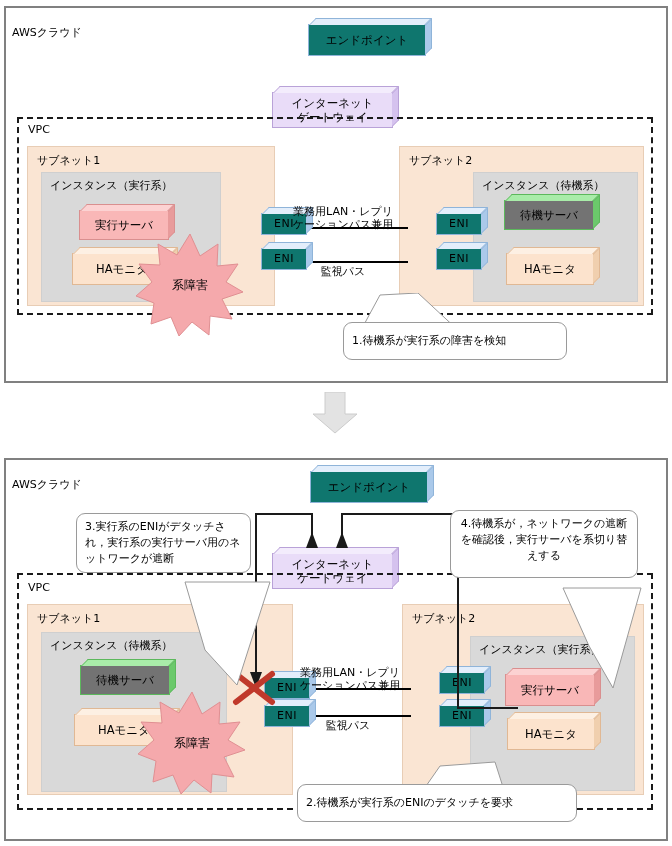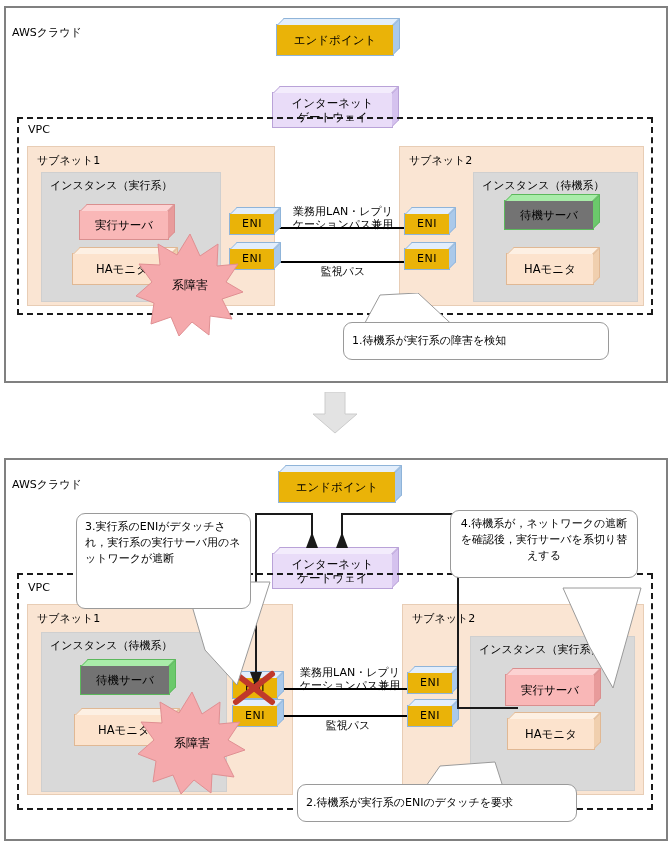--- a/index.html
+++ b/index.html
@@ -115,21 +115,21 @@
     position: absolute;
     right: -7px;
     top: 0;
     width: 7px;
     height: 100%;
     transform: skewY(-45deg);
     transform-origin: top left;
     box-sizing: border-box;
   }
 
-  .box-blue { background: #eab308; border-color: #8fb4d9; }
+  .box-blue { background: #0f766e; border-color: #8fb4d9; margin-left: 32px; }
   .box-blue::before { background: #e3eefb; border: 1px solid #8fb4d9; border-bottom: none; }
   .box-blue::after  { background: #aac9ea; border: 1px solid #8fb4d9; border-left: none; }
 
   .box-purple { background: #e9dcf8; border-color: #b9a2d8; }
   .box-purple::before { background: #f3ecfc; border: 1px solid #b9a2d8; border-bottom: none; }
   .box-purple::after  { background: #d5c2ee; border: 1px solid #b9a2d8; border-left: none; }
 
   .box-red { background: #f9b7b7; border-color: #d98f8f; margin-top: 8px; }
   .box-red::before { background: #fcd2d2; border: 1px solid #d98f8f; border-bottom: none; }
   .box-red::after  { background: #e89b9b; border: 1px solid #d98f8f; border-left: none; }
@@ -281,21 +281,21 @@
   <div class="fault" style="left:135px; top:232px; width:110px; height:105px;">
     <svg width="110" height="105" viewBox="0 0 110 105">
       <polygon points="55,2 65,24 83,12 82,34 103,32 91,50 108,60 87,67 97,87 75,84 74,103 57,90 44,104 36,85 16,92 19,71 1,64 17,50 4,32 25,33 23,12 42,23" fill="#f5a9ac" stroke="#e08f92" stroke-width="1"></polygon>
     </svg>
     <div class="fault-text">系障害</div>
   </div>
 
   <svg class="callout-tail" style="left:340px; top:293px; width:200px; height:40px;">
     <polygon points="20,39 120,39 78,0 40,2" fill="#ffffff" stroke="#9a9a9a" stroke-width="1"></polygon>
   </svg>
-  <div class="callout" style="left:343px; top:322px; width:266px; height:38px; display:flex; align-items:center;">
+  <div class="callout" style="left:343px; top:322px; width:224px; height:38px; display:flex; align-items:center;">
     <span>1.待機系が実行系の障害を検知</span>
   </div>
 
   <div class="sep-arrow" style="left:311px; top:392px; width:48px; height:42px;">
     <svg width="48" height="42" viewBox="0 0 48 42">
       <polygon points="14,0 34,0 34,22 46,22 24,41 2,22 14,22" fill="#e3e3e3" stroke="#cccccc" stroke-width="1"></polygon>
     </svg>
   </div>
 
   <div class="cloud-frame" style="left:4px; top:458px; width:664px; height:383px;">
@@ -385,21 +385,21 @@
   <div class="fault" style="left:137px; top:690px; width:110px; height:105px;">
     <svg width="110" height="105" viewBox="0 0 110 105">
       <polygon points="55,2 65,24 83,12 82,34 103,32 91,50 108,60 87,67 97,87 75,84 74,103 57,90 44,104 36,85 16,92 19,71 1,64 17,50 4,32 25,33 23,12 42,23" fill="#f5a9ac" stroke="#e08f92" stroke-width="1"></polygon>
     </svg>
     <div class="fault-text">系障害</div>
   </div>
 
   <svg class="callout-tail" style="left:175px; top:580px; width:120px; height:110px;">
     <polygon points="10,2 95,2 62,105 30,70" fill="#ffffff" stroke="#9a9a9a" stroke-width="1"></polygon>
   </svg>
-  <div class="callout" style="left:76px; top:513px; width:175px; height:96px;">
+  <div class="callout" style="left:76px; top:513px; width:175px; height:60px;">
     <span>3.実行系のENIがデタッチされ，実行系の実行サーバ用のネットワークが遮断</span>
   </div>
 
   <svg class="callout-tail" style="left:555px; top:586px; width:120px; height:110px;">
     <polygon points="8,2 86,2 58,102 34,60" fill="#ffffff" stroke="#9a9a9a" stroke-width="1"></polygon>
   </svg>
   <div class="callout center" style="left:450px; top:510px; width:188px; height:68px;">
     <span>4.待機系が，ネットワークの遮断を確認後，実行サーバを系切り替えする</span>
   </div>
 

